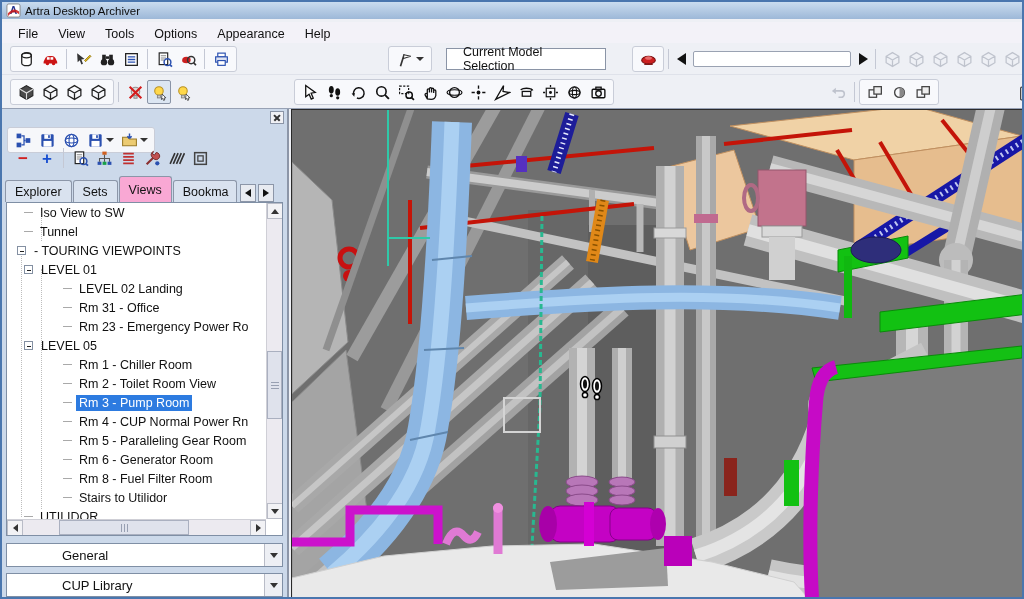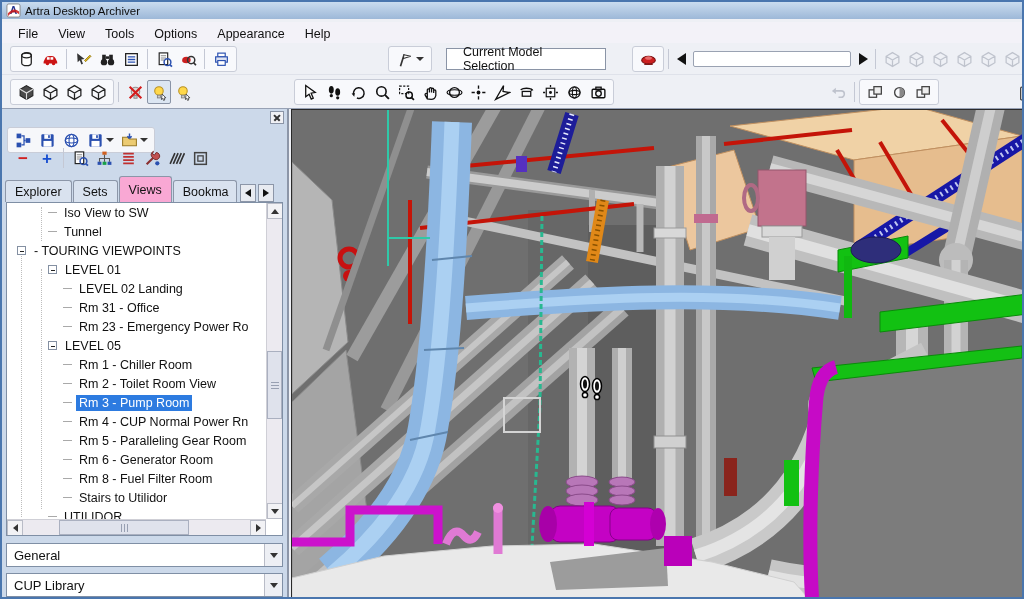--- a/index.html
+++ b/index.html
@@ -45,40 +45,40 @@
   .tab.clip{max-width:64px;}
   .tab-scroll{width:16px;height:18px;border:1px solid #8c96a8;background:#e8ebf1;display:flex;align-items:center;justify-content:center;margin-left:2px;}
   .tri-ls{width:0;height:0;border-top:4px solid transparent;border-bottom:4px solid transparent;border-right:6px solid #111;}
   .tri-rs{width:0;height:0;border-top:4px solid transparent;border-bottom:4px solid transparent;border-left:6px solid #111;}
   
   .tree{position:absolute;left:4px;top:93px;width:277px;height:334px;background:#fff;border:1px solid #7f8fa5;overflow:hidden;}
   .tree-view{position:absolute;left:0;top:0;right:16px;bottom:16px;overflow:hidden;}
   .trow{position:relative;height:19px;display:flex;align-items:center;white-space:nowrap;}
   .trow .tlabel{padding:1px 3px;font-size:12.5px;}
   .trow.sel .tlabel{background:#2d7be0;color:#fff;}
-  .lvl0{padding-left:10px}.lvl1{padding-left:41px}.lvl2{padding-left:56px}
+  .lvl0{padding-left:10px}.lvl1{padding-left:17px}.lvl2{padding-left:56px}
   .texp{width:9px;height:9px;border:1px solid #8490a2;background:#fff;position:relative;margin-right:5px;flex:0 0 9px;}
   .texp i{position:absolute;left:1.5px;top:3.5px;width:4.5px;height:1.3px;background:#222;}
   .tdash{width:9px;height:1px;background:#a9a9a9;margin-right:4px;flex:0 0 9px;}
   .tguide{position:absolute;width:1px;border-left:1px dotted #bdbdbd;}
   
   .vscroll{position:absolute;right:0;top:0;width:16px;bottom:16px;background:#eceaf0;border-left:1px solid #cfcfd6;}
   .hscroll{position:absolute;left:0;bottom:0;height:16px;right:16px;background:#eceaf0;border-top:1px solid #cfcfd6;}
   .sbtn{position:absolute;width:16px;height:16px;background:#f2f2f5;border:1px solid #b9bcc7;display:flex;align-items:center;justify-content:center;}
   .tri-u{width:0;height:0;border-left:4px solid transparent;border-right:4px solid transparent;border-bottom:5px solid #333;}
   .tri-d{width:0;height:0;border-left:4px solid transparent;border-right:4px solid transparent;border-top:5px solid #333;}
   .tri-l2{width:0;height:0;border-top:4px solid transparent;border-bottom:4px solid transparent;border-right:5px solid #333;}
   .tri-r2{width:0;height:0;border-top:4px solid transparent;border-bottom:4px solid transparent;border-left:5px solid #333;}
   .vthumb{position:absolute;left:0;width:15px;background:#dfe2ec;border:1px solid #aab0c0;}
   .hthumb{position:absolute;top:0;height:15px;background:#dfe2ec;border:1px solid #aab0c0;display:flex;align-items:center;justify-content:center;gap:2px;}
   .gripv{width:8px;height:1px;background:#98a0b2;}
   .griph{width:1px;height:8px;background:#98a0b2;}
   
   .combo{position:absolute;left:4px;width:277px;height:24px;border:1px solid #7f8fa5;background:#fff;display:flex;align-items:center;}
-  .combo .val{flex:1;padding-left:7px;font-size:13px;}
+  .combo .val{flex:1;padding-left:7px;font-size:13px;margin-left:48px;}
   .combo .dd{width:18px;height:100%;background:#edeff4;border-left:1px solid #b9bcc7;display:flex;align-items:center;justify-content:center;}
   
   .viewport{position:absolute;left:289px;top:107px;width:731px;height:490px;background:#6f6f6f;border-left:1px solid #2a2a2a;border-top:1px solid #2a2a2a;}
   svg.symdef{position:absolute;width:0;height:0;}
 </style>
 </head>
 <body>
 
 <svg class="symdef" xmlns="http://www.w3.org/2000/svg">
   <defs>

